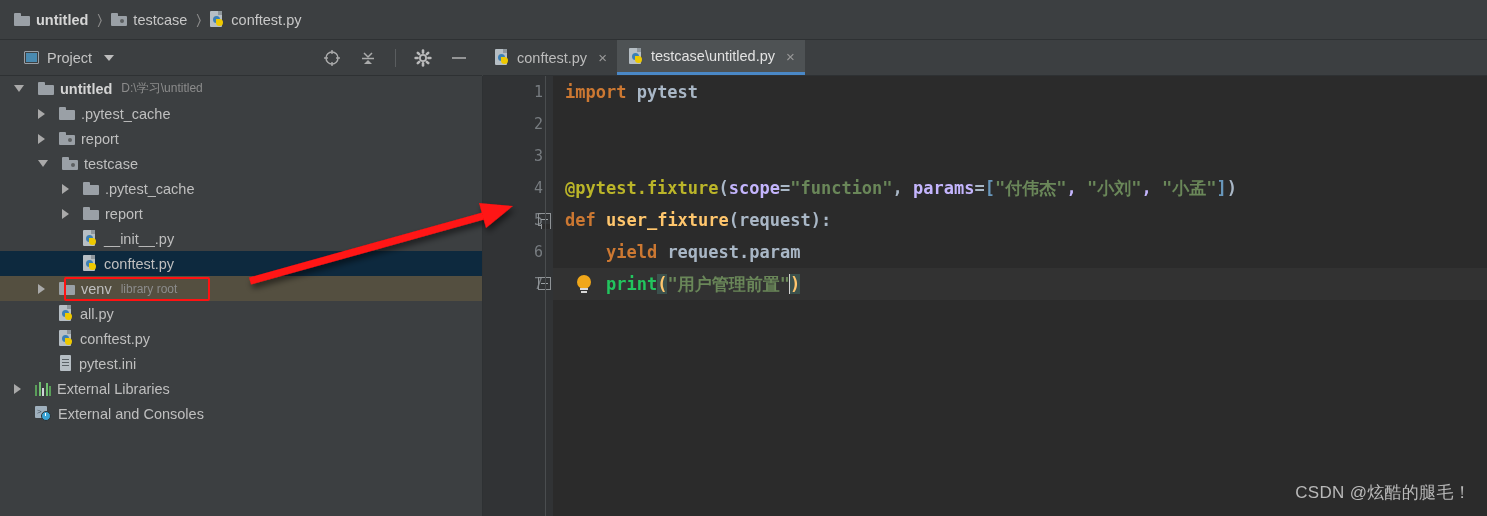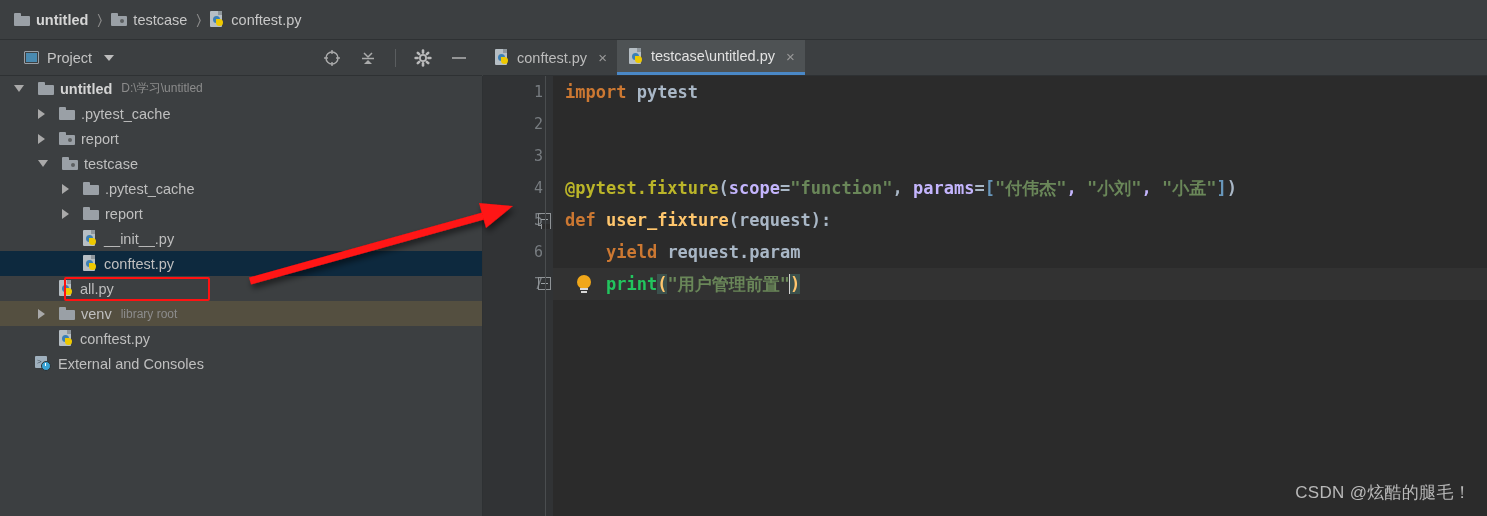--- a/index.html
+++ b/index.html
@@ -362,33 +362,20 @@
         <span class="gap"></span>
         <span style="width:7px"></span>
         <span class="ico pyfile">
           <span class="sheet"></span>
           <span class="fold"></span>
           <span class="blue"></span>
           <span class="yellow"></span>
         </span>
         <span class="lbl">conftest.py</span>
       </div>
-      <div class="row">
-        <span class="ind" style="width:38px"></span>
-        <span class="arrow none"></span>
-        <span class="gap"></span>
-        <span style="width:7px"></span>
-        <span class="ico pyfile">
-          <span class="sheet"></span>
-          <span class="fold"></span>
-          <span class="blue"></span>
-          <span class="yellow"></span>
-        </span>
-        <span class="lbl">all.py</span>
-      </div>
       <div class="row venvrow">
         <span class="ind" style="width:38px"></span>
         <span class="arrow closed"></span>
         <span class="gap"></span>
         <span style="width:7px"></span>
         <span class="ico folder">
           <span class="tab"></span>
           <span class="body"></span>
         </span>
         <span class="lbl">venv</span>
@@ -398,21 +385,61 @@
         <span class="ind" style="width:38px"></span>
         <span class="arrow none"></span>
         <span class="gap"></span>
         <span style="width:7px"></span>
         <span class="ico pyfile">
           <span class="sheet"></span>
           <span class="fold"></span>
           <span class="blue"></span>
           <span class="yellow"></span>
         </span>
+        <span class="lbl">all.py</span>
+      </div>
+      <div class="row">
+        <span class="ind" style="width:38px"></span>
+        <span class="arrow none"></span>
+        <span class="gap"></span>
+        <span style="width:7px"></span>
+        <span class="ico pyfile">
+          <span class="sheet"></span>
+          <span class="fold"></span>
+          <span class="blue"></span>
+          <span class="yellow"></span>
+        </span>
         <span class="lbl">conftest.py</span>
+      </div>
+      <div class="row">
+        <span class="ind" style="width:38px"></span>
+        <span class="arrow none"></span>
+        <span class="gap"></span>
+        <span style="width:7px"></span>
+        <span class="ico inifile">
+          <span class="sheet"></span>
+          <span class="l" style="top:4px"></span>
+          <span class="l" style="top:7px"></span>
+          <span class="l" style="top:10px"></span>
+        </span>
+        <span class="lbl">pytest.ini</span>
+      </div>
+      <div class="row">
+        <span class="ind" style="width:14px"></span>
+        <span class="arrow closed"></span>
+        <span class="gap"></span>
+        <span style="width:7px"></span>
+        <span class="libico">
+          <i style="height:11px;background:#5a9e5a"></i>
+          <i style="height:14px;background:#6fbf6f"></i>
+          <i style="height:8px;background:#cfd4d8"></i>
+          <i style="height:13px;background:#6fbf6f"></i>
+          <i style="height:10px;background:#5a9e5a"></i>
+        </span>
+        <span class="lbl">External Libraries</span>
       </div>
       <div class="row">
         <span class="ind" style="width:14px"></span>
         <span class="arrow none"></span>
         <span class="gap"></span>
         <span style="width:7px"></span>
         <span class="scratchico">
           <span class="pg"></span>
           <span class="ar">&gt;_</span>
           <span class="clk"></span>

